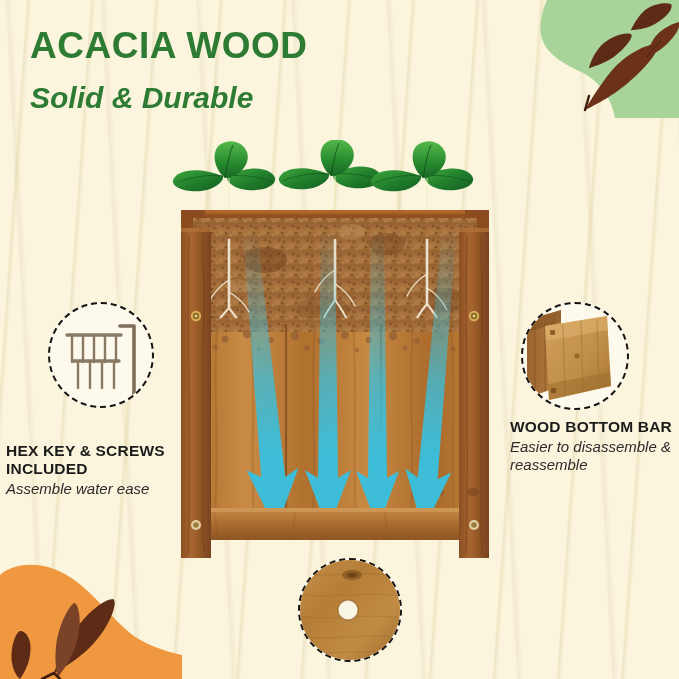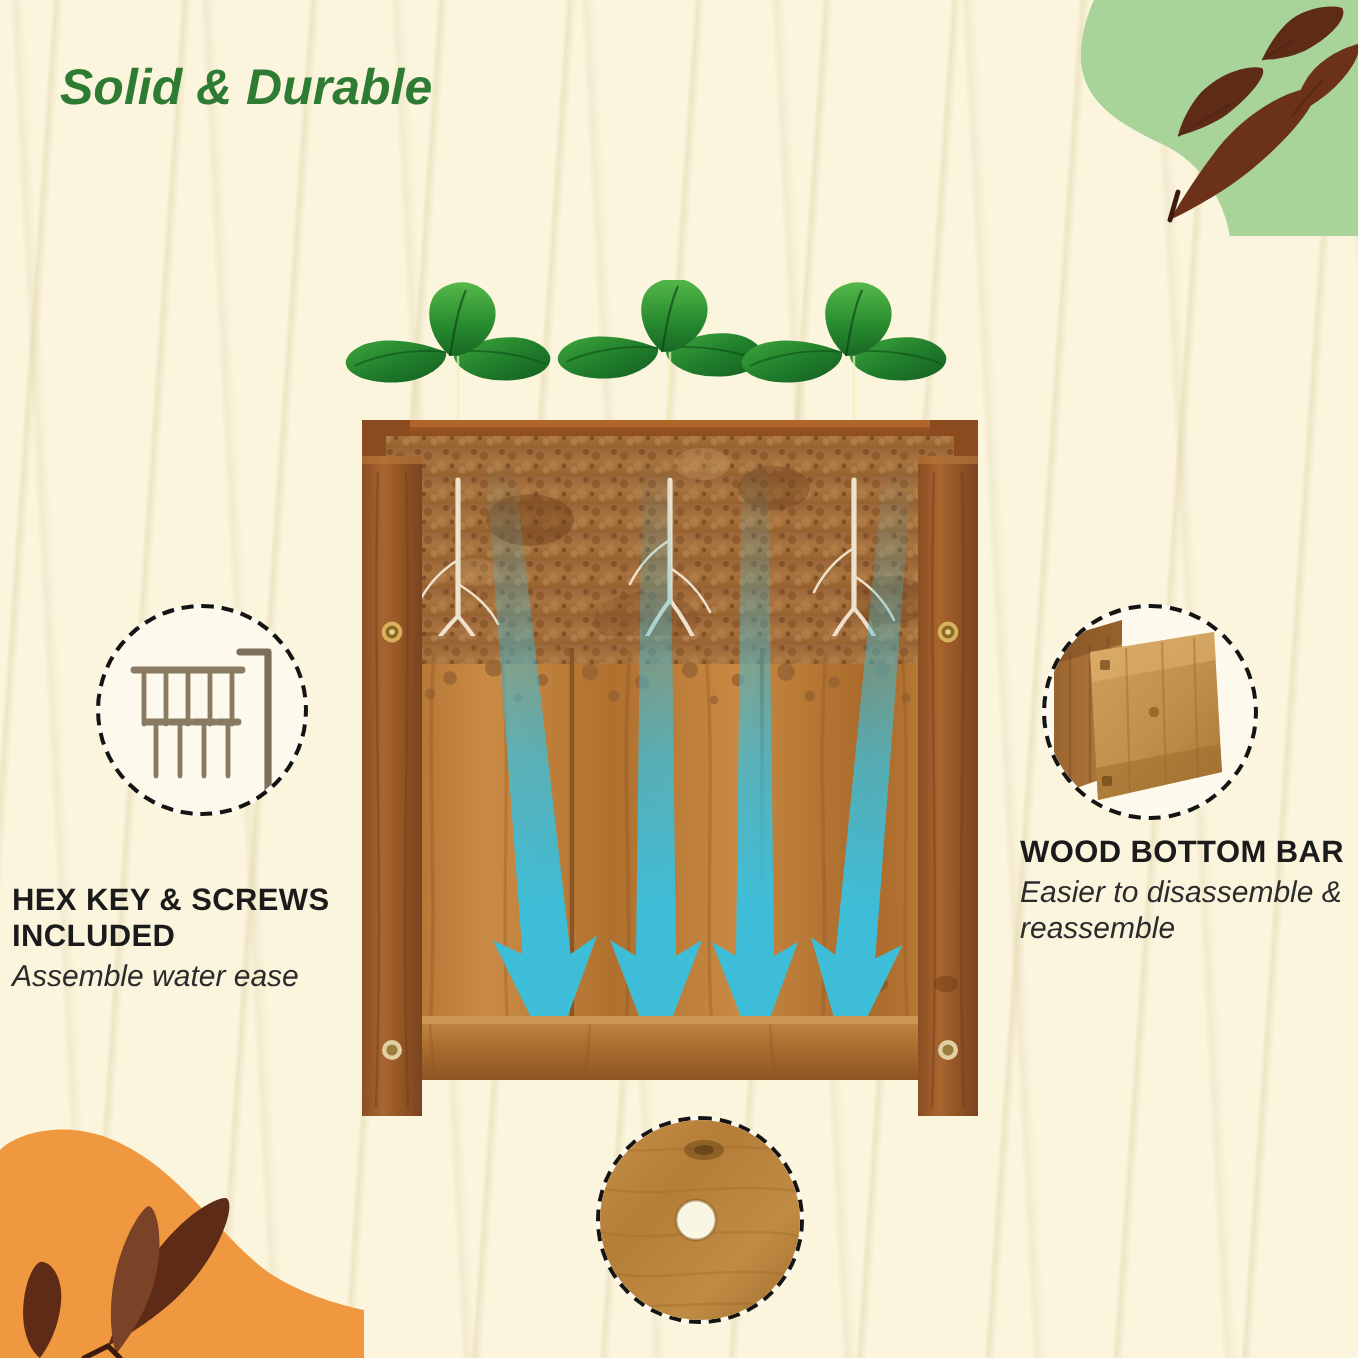--- a/index.html
+++ b/index.html
@@ -39,22 +39,22 @@
   .corner-tr { position:absolute; right:0; top:0; width:160px; height:118px; }
   .corner-bl { position:absolute; left:0;  bottom:0; width:182px; height:142px; }
 
   
   .title-block { position:absolute; left:30px; top:26px; }
   .title {
     font-size:37px; font-weight:bold; letter-spacing:0.5px;
     color:#2E7B33; line-height:1.06; white-space:nowrap;
   }
   .subtitle {
-    font-size:25px; font-style:italic; font-weight:bold;
-    color:#2E7B33; line-height:1.12; margin-top:4px; white-space:nowrap;
+    font-size:30px; font-style:italic; font-weight:bold;
+    color:#2E7B33; line-height:1.12; margin-top:16px; white-space:nowrap;
   }
 
   
   #product { position:absolute; left:155px; top:140px; width:360px; height:420px; }
 
   
   .callout-circle {
     position:absolute; border-radius:50%;
     border:2px dashed #141414;
     overflow:hidden; background:#FDF9EC;
@@ -99,20 +99,21 @@
     <path d="M0,142 L182,142 L182,118 C182,118 150,112 130,96 C104,74 86,44 54,32 C30,23 8,30 0,38 Z" fill="#F0983F"></path>
     <g>
       <path d="M113,62 C104,62 84,78 72,98 C60,118 54,136 54,136 C54,136 78,124 94,106 C112,86 118,64 113,62 Z" fill="#5E2B16"></path>
       <path d="M74,66 C68,70 58,90 56,110 C54,128 58,140 58,140 C58,140 70,126 76,108 C83,87 79,66 74,66 Z" fill="#7A4226"></path>
       <path d="M20,94 C15,96 10,112 12,126 C14,138 20,142 20,142 C20,142 28,132 30,118 C33,102 25,93 20,94 Z" fill="#5E2B16"></path>
       <path d="M54,136 L42,142 M54,136 L60,142" stroke="#3C1B0D" stroke-width="2.6" fill="none" stroke-linecap="round"></path>
     </g>
   </svg>
 
   <div class="title-block">
+    <div class="title">ACACIA WOOD</div>
     <div class="subtitle">Solid &amp; Durable</div>
   </div>
 
   <svg id="product" viewBox="0 0 360 420">
     <defs>
 
       <linearGradient id="soilG" x1="0" y1="0" x2="0" y2="1">
         <stop offset="0%" stop-color="#9A6438"></stop>
         <stop offset="45%" stop-color="#A9743F"></stop>
         <stop offset="100%" stop-color="#95612F"></stop>

